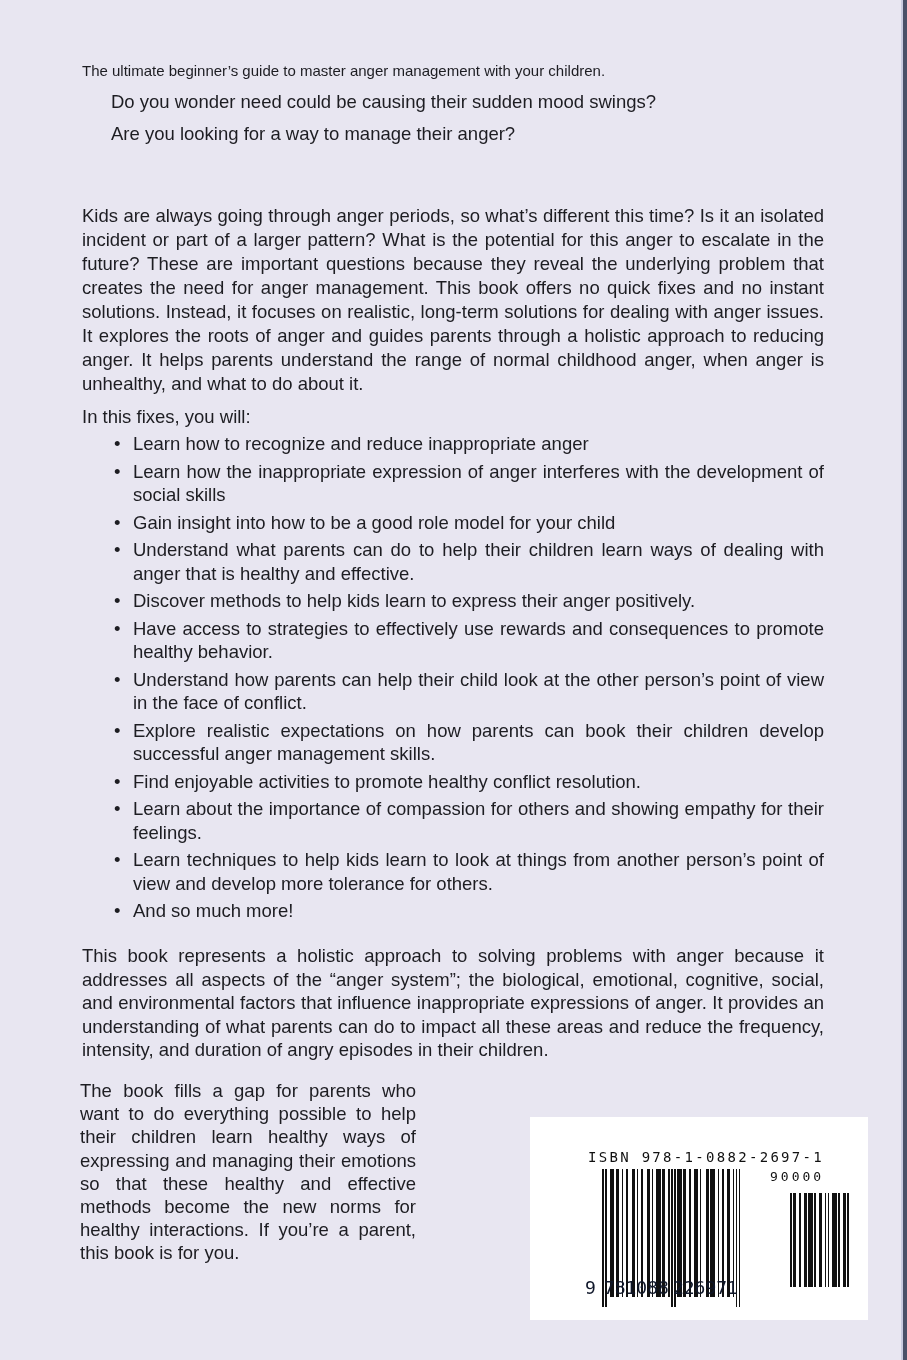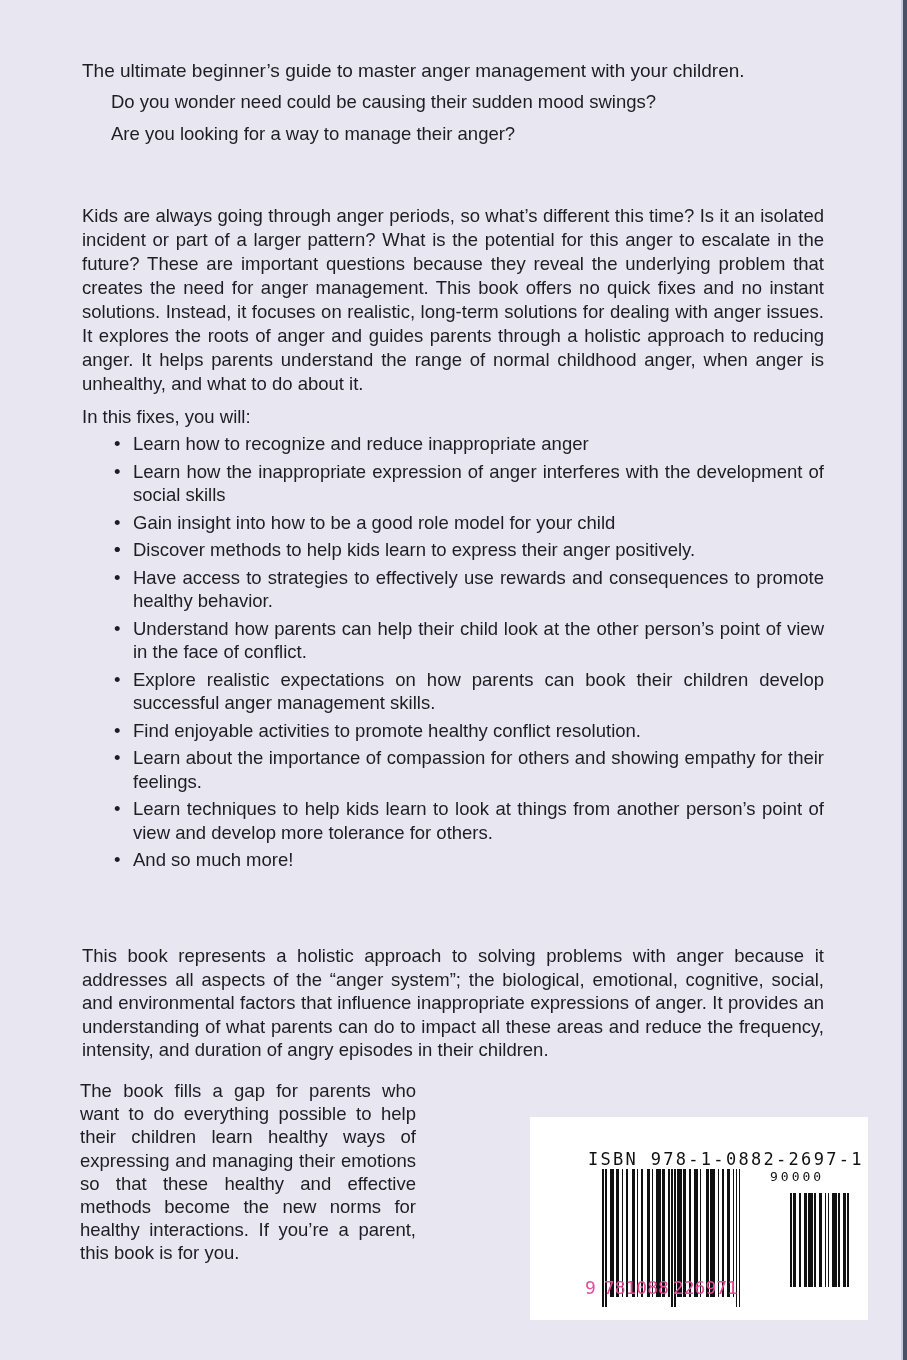--- a/index.html
+++ b/index.html
@@ -21,21 +21,21 @@
     .content {
       position: absolute;
       left: 82px;
       top: 0;
       width: 742px;
     }
     .intro-title {
       position: absolute;
       top: 59px;
       left: 0;
-      font-size: 19px;
+      font-size: 15px;
       line-height: 24px;
       white-space: nowrap;
     }
     .questions {
       position: absolute;
       top: 90px;
       left: 29px;
       margin: 0; padding: 0; list-style: none;
     }
     .questions li {
@@ -89,41 +89,41 @@
       top: 1117px;
       width: 338px;
       height: 203px;
       background: #ffffff;
     }
     .isbn-label {
       position: absolute;
       left: 58px;
       top: 32px;
       font-family: "DejaVu Sans Mono", monospace;
-      font-size: 17px;
+      font-size: 14px;
       letter-spacing: 2.3px;
       color: #111;
       white-space: nowrap;
     }
     .price-label {
       position: absolute;
       left: 240px;
       top: 52px;
       font-family: "DejaVu Sans Mono", monospace;
       font-size: 13px;
       letter-spacing: 3px;
       color: #111;
     }
     .ean-number {
       position: absolute;
       left: 55px;
       top: 160px;
       font-family: "DejaVu Sans Mono", monospace;
       font-size: 18px;
-      color: #ec4899;
+      color: #0f172a;
       white-space: nowrap;
     }
     .ean-number .first-digit { margin-right: 8px; }
     .ean-number .group { margin-right: 4px; }
     .bars-main {
       position: absolute;
       left: 72px;
       top: 52px;
       height: 128px;
       display: flex;
@@ -156,21 +156,21 @@
   </ul>
 
   <p class="para para-1">Kids are always going through anger periods, so what’s different this time? Is it an isolated incident or part of a larger pattern? What is the potential for this anger to escalate in the future? These are important questions because they reveal the underlying problem that creates the need for anger management. This book offers no quick fixes and no instant solutions. Instead, it focuses on realistic, long-term solutions for dealing with anger issues. It explores the roots of anger and guides parents through a holistic approach to reducing anger. It helps parents understand the range of normal childhood anger, when anger is unhealthy, and what to do about it.</p>
 
   <div class="lead-in">In this fixes, you will:</div>
 
   <ul class="bullets">
     <li><span class="bullet-dot">•</span><span>Learn how to recognize and reduce inappropriate anger</span></li>
     <li><span class="bullet-dot">•</span><span>Learn how the inappropriate expression of anger interferes with the development of social skills</span></li>
     <li><span class="bullet-dot">•</span><span>Gain insight into how to be a good role model for your child</span></li>
-    <li><span class="bullet-dot">•</span></li>
+    <li><span class="bullet-dot">•</span><span>Understand what parents can do to help their children learn ways of dealing with anger that is healthy and effective.</span></li>
     <li><span class="bullet-dot">•</span><span>Discover methods to help kids learn to express their anger positively.</span></li>
     <li><span class="bullet-dot">•</span><span>Have access to strategies to effectively use rewards and consequences to promote healthy behavior.</span></li>
     <li><span class="bullet-dot">•</span><span>Understand how parents can help their child look at the other person’s point of view in the face of conflict.</span></li>
     <li><span class="bullet-dot">•</span><span>Explore realistic expectations on how parents can book their children develop successful anger management skills.</span></li>
     <li><span class="bullet-dot">•</span><span>Find enjoyable activities to promote healthy conflict resolution.</span></li>
     <li><span class="bullet-dot">•</span><span>Learn about the importance of compassion for others and showing empathy for their feelings.</span></li>
     <li><span class="bullet-dot">•</span><span>Learn techniques to help kids learn to look at things from another person’s point of view and develop more tolerance for others.</span></li>
     <li><span class="bullet-dot">•</span><span>And so much more!</span></li>
   </ul>
 

